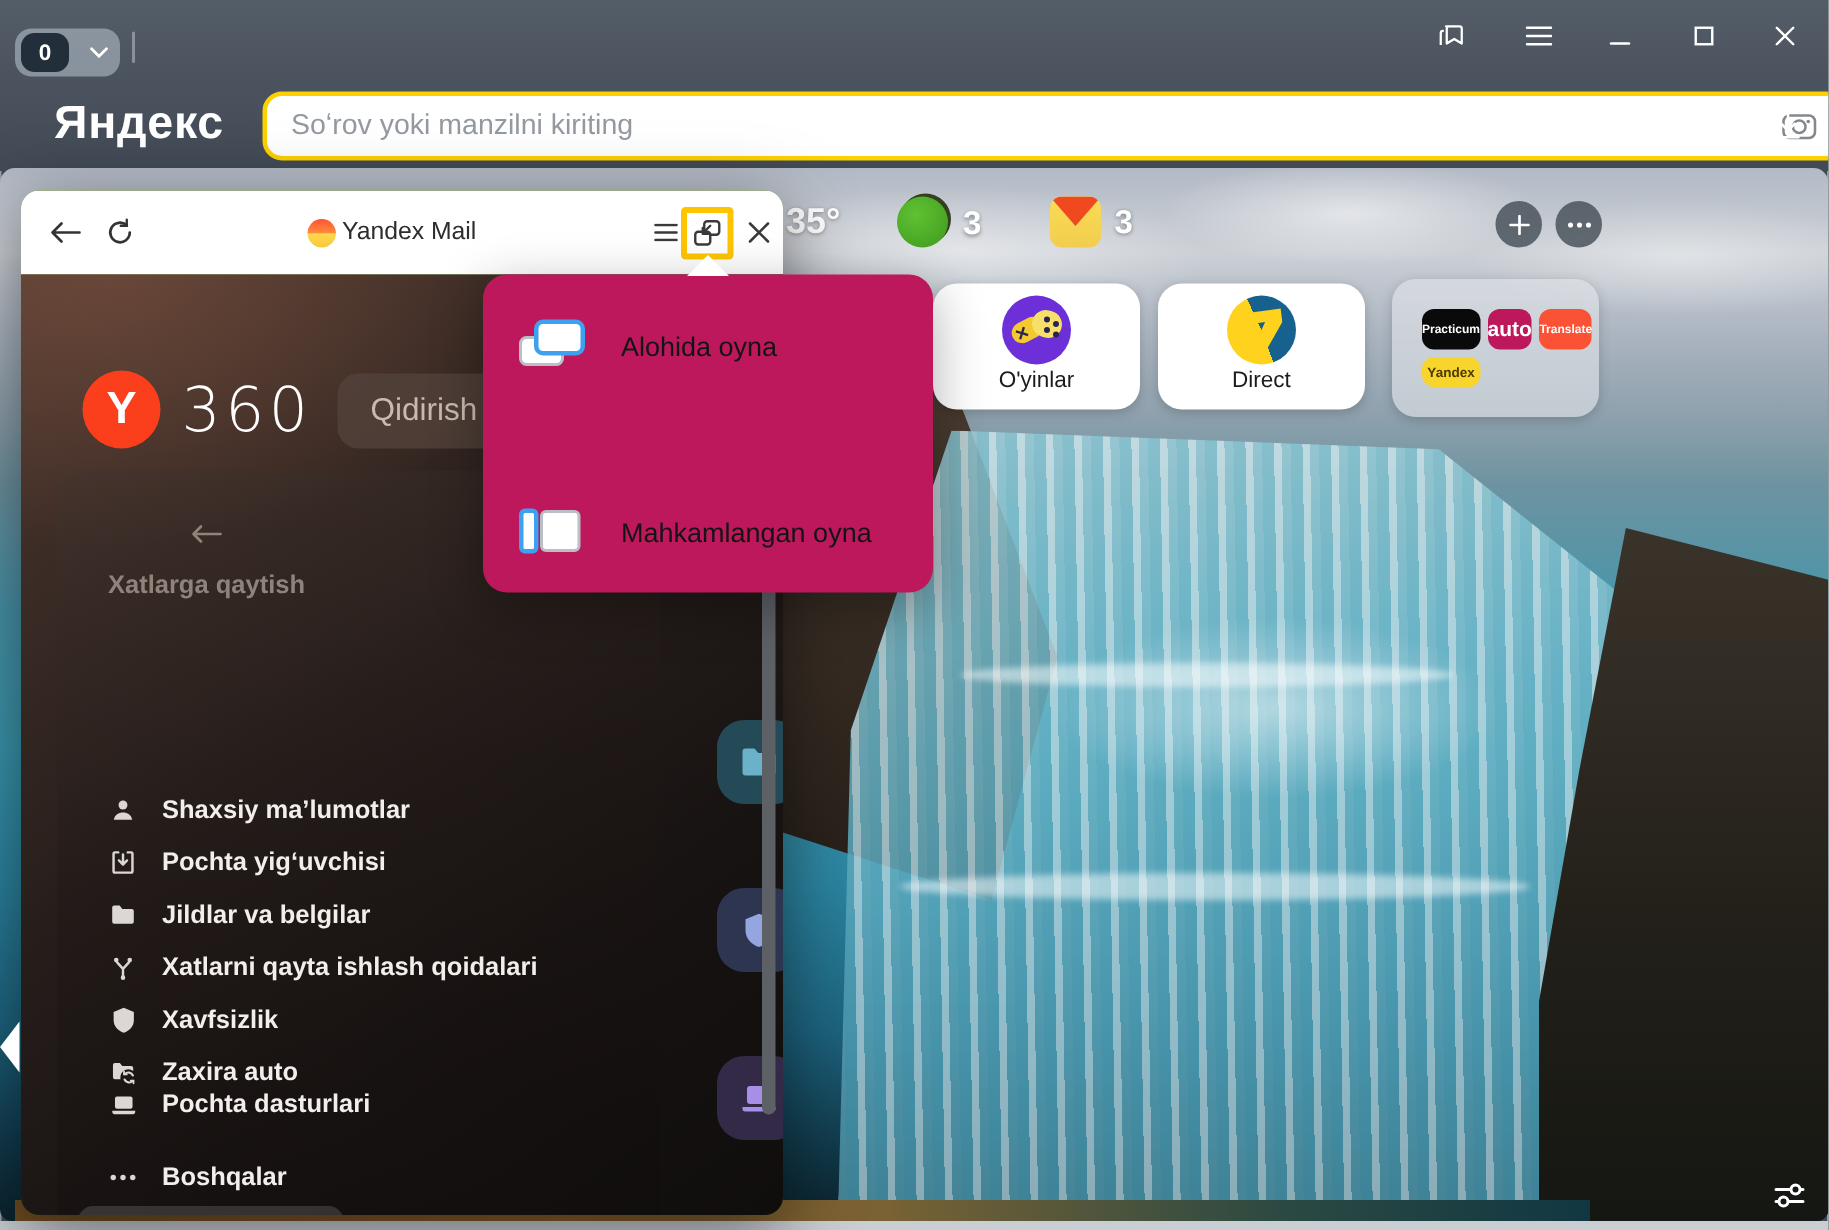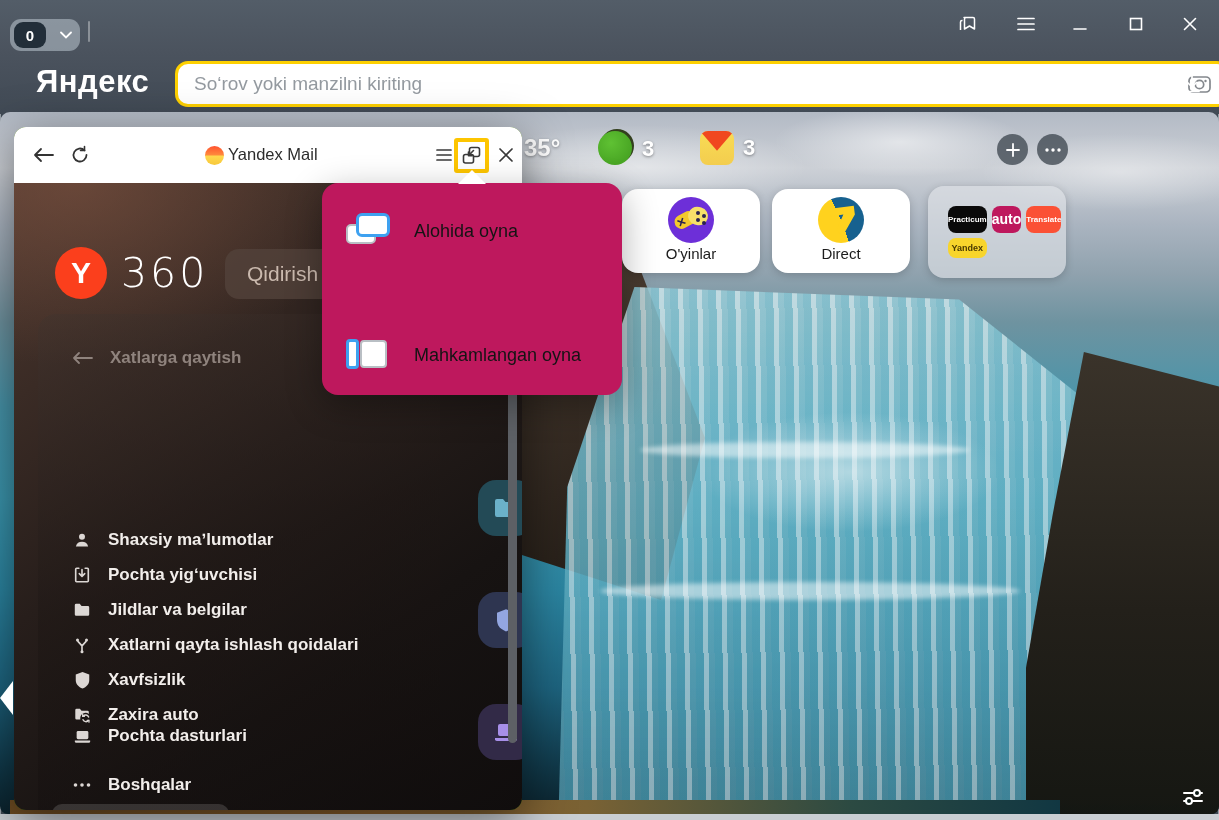--- a/index.html
+++ b/index.html
@@ -103,21 +103,21 @@
           linear-gradient(145deg,#4e382f 0%,#3a2b25 22%,#271e1b 45%,#171312 72%,#100d0d 100%); }
   .y360 { position:absolute; left:41px; top:64px; display:flex; align-items:center; gap:14px; }
   .ycirc { width:52px; height:52px; border-radius:50%; background:#fb3f1c; color:#fff; font-weight:bold; font-size:30px;
         display:flex; align-items:center; justify-content:center; }
   .y360num { color:#fff; font-size:41px; font-weight:200; letter-spacing:3px; font-family:"DejaVu Sans",sans-serif; }
   .qpill { position:absolute; left:211px; top:66px; width:152px; height:50px; border-radius:14px;
         background:rgba(82,66,59,.8); color:#cab9ae; font-size:21px; display:flex; align-items:center; padding-left:22px; }
   .panel { position:absolute; left:24px; top:131px; width:402px; height:548px; border-radius:18px;
         background:linear-gradient(160deg, rgba(66,52,46,.5) 0%, rgba(30,23,21,.55) 45%, rgba(14,11,11,.6) 100%); }
   .backlink { position:absolute; left:34px; top:34px; display:flex; align-items:center; gap:16px;
-        color:#8f837d; font-size:17px; font-weight:600; }
+        color:#8f837d; font-size:17px; font-weight:600;flex-direction:column; }
   .mitem { position:absolute; left:34px; display:flex; align-items:center; gap:16px; color:#f2eeeb;
         font-size:17px; font-weight:600; }
   .mitem .ic { width:20px; height:20px; display:flex; align-items:center; justify-content:center; }
   .pwbtn { position:absolute; left:38px; top:621px; width:177px; height:33px; border-radius:10px;
         background:rgba(255,255,255,.14); color:#fff; font-size:16px; font-weight:bold;
         display:flex; align-items:center; justify-content:center; }
   .vscroll { position:absolute; right:5px; top:63px; width:9px; height:497px; border-radius:5px; background:#5d6065; }
   .sqicon { position:absolute; left:464px; width:56px; height:56px; border-radius:18px; display:flex; align-items:center; justify-content:center; }
   .edgehandle { position:absolute; z-index:12; left:0; top:681px; width:0; height:0;
         border-top:17px solid transparent; border-bottom:17px solid transparent; border-right:13px solid #fff; }

